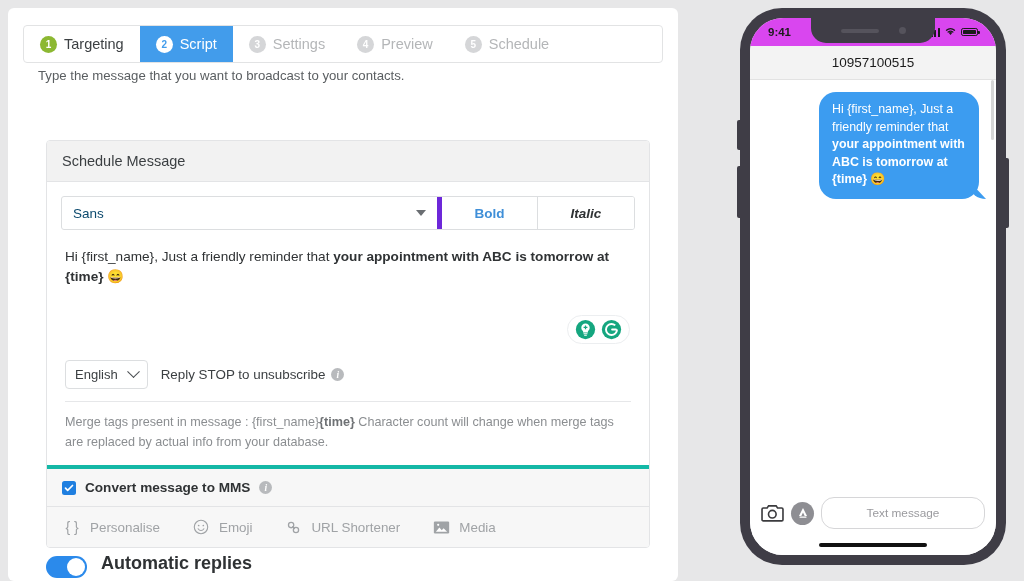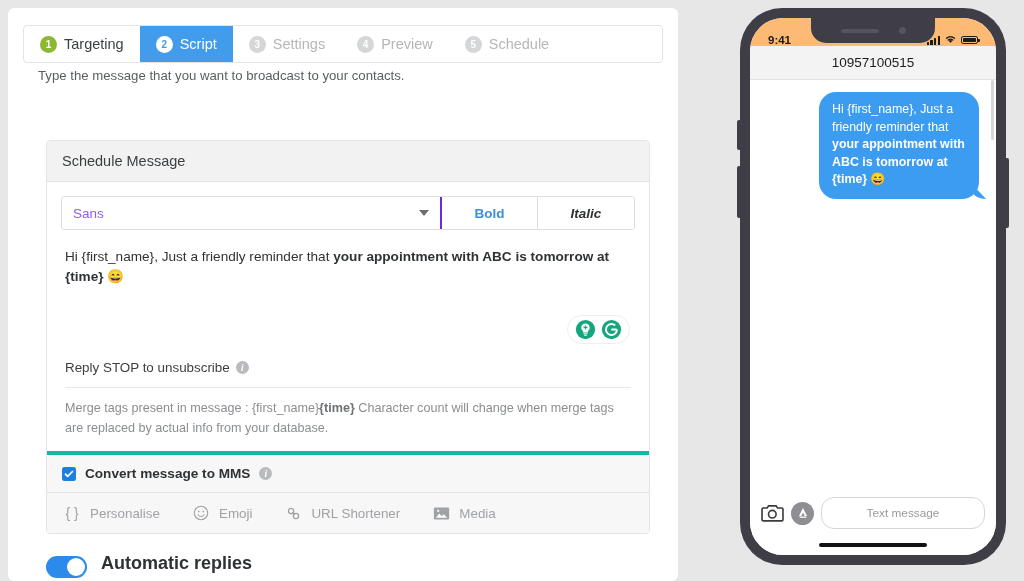--- a/index.html
+++ b/index.html
@@ -85,22 +85,22 @@
     border: 1px solid #dcdee0;
     border-radius: 3px;
     height: 34px;
     overflow: hidden;
     background: #fff;
   }
   .fmt-select {
     flex: 1 1 auto;
     display: flex; align-items: center; justify-content: space-between;
     padding: 0 11px;
-    font-size: 13.5px; color: #8b5cf6;
-    border-right: 2px solid #6d28d9;
+    font-size: 13.5px; color: #0c4a6e;
+    border-right: 5px solid #6d28d9;
     cursor: pointer;
   }
   .caret {
     width: 0; height: 0;
     border-left: 5px solid transparent;
     border-right: 5px solid transparent;
     border-top: 6px solid #6a6e72;
   }
   .fmt-btn {
     width: 96px;
@@ -264,22 +264,22 @@
     position: absolute; left: 50%; top: 0; transform: translateX(-50%);
     width: 124px; height: 25px;
     background: #3f3d46;
     border-radius: 0 0 15px 15px;
     display: flex; align-items: center; justify-content: center; gap: 20px;
     z-index: 5;
   }
   .speaker { width: 38px; height: 4px; border-radius: 2px; background: #55535c; }
   .cam { width: 7px; height: 7px; border-radius: 50%; background: #55535c; }
   .statusbar {
-    height: 28px; background: #fdba74;
-    display: flex; align-items: flex-end; justify-content: space-between;
+    height: 28px; background: #d946ef;
+    display: flex; align-items: center; justify-content: space-between;
     padding: 0 18px;
     font-size: 11.5px; font-weight: bold; color: #1b1b1b;
   }
   .status-right { display: flex; align-items: center; gap: 4px; }
   .bars { display: flex; align-items: flex-end; gap: 1.3px; height: 9px; }
   .bars i { width: 2.4px; background: #1b1b1b; border-radius: 0.5px; display: block; }
   .bars i:nth-child(1) { height: 3px; }
   .bars i:nth-child(2) { height: 5px; }
   .bars i:nth-child(3) { height: 7px; }
   .bars i:nth-child(4) { height: 9px; }
@@ -420,20 +420,24 @@
               <svg width="21" height="21" viewBox="0 0 24 24">
                 <circle cx="12" cy="12" r="11" fill="#15a67f"></circle>
                 <path d="M12 4.6a7.4 7.4 0 1 0 7.4 7.4h-2.2a5.2 5.2 0 1 1-5.2-5.2c1.3 0 2.5.5 3.4 1.3l1.6-1.6A7.37 7.37 0 0 0 12 4.6z" fill="#ffffff"></path>
                 <rect x="11.6" y="10.9" width="6.6" height="2.2" rx="1.1" fill="#ffffff"></rect>
               </svg>
             </span>
           </div>
         </div>
 
         <div class="lang-row">
+          <div class="lang-select">
+            <span>English</span>
+            <span class="chev"></span>
+          </div>
           <div class="stop-txt">
             <span>Reply STOP to unsubscribe</span>
             <span class="info">i</span>
           </div>
         </div>
 
         <div class="counter">
           <div>
             <span>Merge tags present in message : {first_name}</span><b>{time}</b><span> Character count will change when merge tags are replaced by actual info from your database.</span>
           </div>

